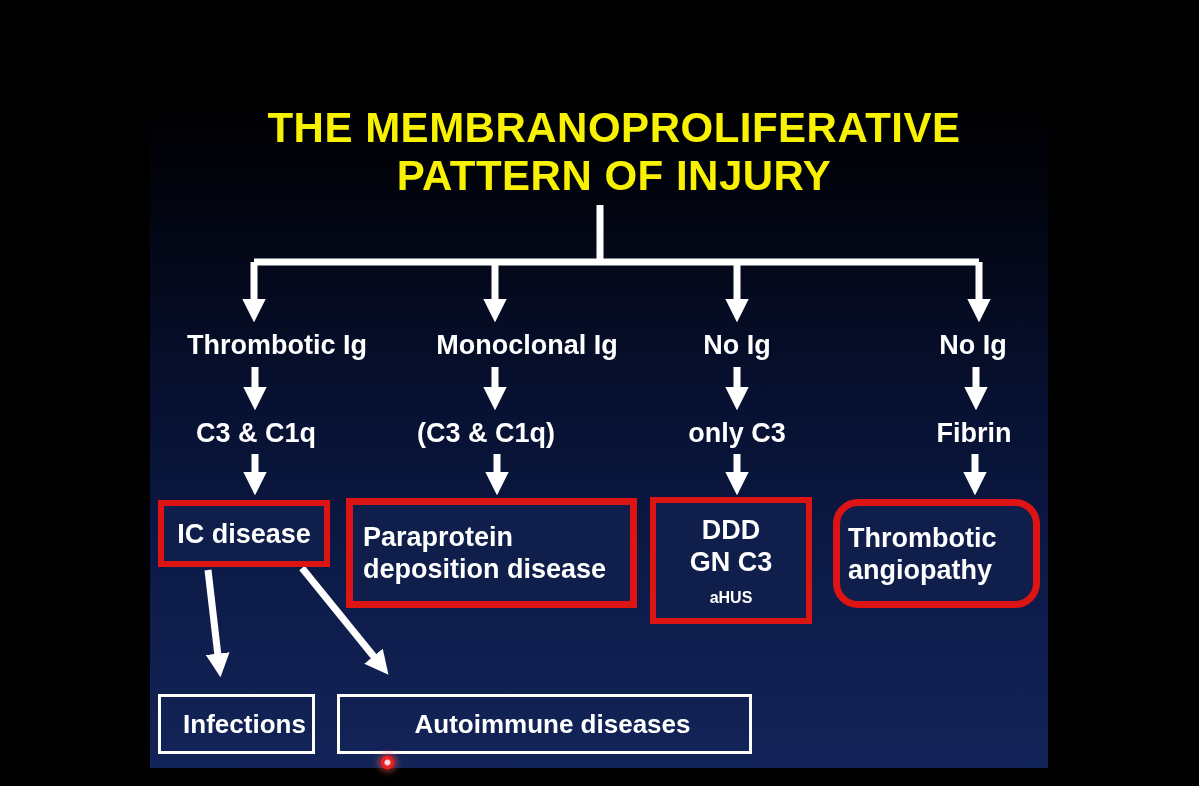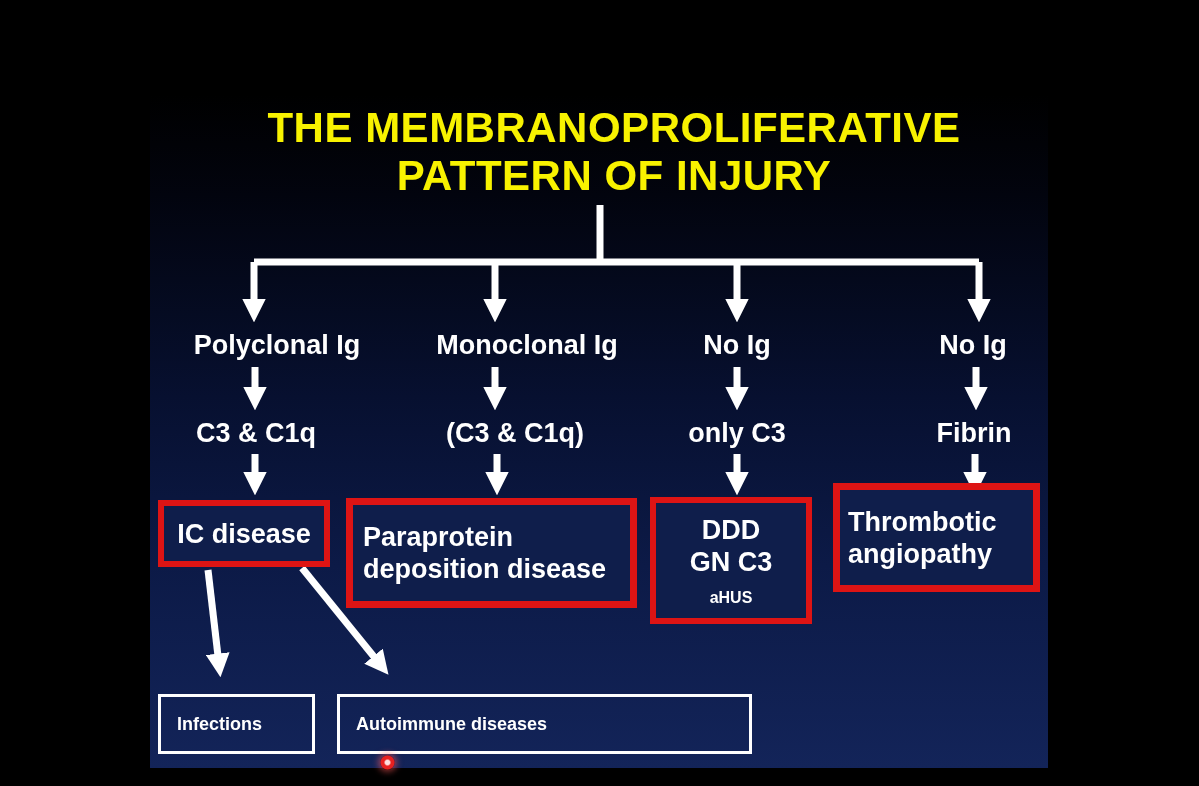--- a/index.html
+++ b/index.html
@@ -22,22 +22,22 @@
   }
   .red-box{
     position:absolute;border:7px solid #dd1414;background:#0f1e4b;
     display:flex;flex-direction:column;justify-content:center;align-items:center;
     color:#fff;font-weight:bold;text-align:left;box-sizing:border-box;
   }
   .red-box .big{font-size:27px;line-height:32px;}
   .red-box .small{font-size:16px;line-height:20px;margin-top:10px;}
   .white-box{
     position:absolute;border:3px solid #ffffff;background:transparent;
-    display:flex;justify-content:flex-start;align-items:center;box-sizing:border-box;
-    color:#fff;font-weight:bold;font-size:18px;white-space:nowrap;padding-left:16px;
+    display:flex;justify-content:center;align-items:center;box-sizing:border-box;
+    color:#fff;font-weight:bold;font-size:26px;white-space:nowrap;padding-left:16px;
   }
   .laser-dot{
     position:absolute;left:230px;top:661px;width:15px;height:15px;border-radius:50%;
     background:radial-gradient(circle,#ffdede 0 20%,#e82020 35% 60%,rgba(232,32,32,0) 78%);
     box-shadow:0 0 6px 2px rgba(255,90,90,0.55);
   }
 </style>
 </head>
 <body>
 
@@ -70,42 +70,42 @@
 
       <line x1="105" y1="360" x2="105" y2="380" stroke="#ffffff" stroke-width="7" marker-end="url(#ah)"></line>
       <line x1="347" y1="360" x2="347" y2="380" stroke="#ffffff" stroke-width="7" marker-end="url(#ah)"></line>
       <line x1="587" y1="360" x2="587" y2="380" stroke="#ffffff" stroke-width="7" marker-end="url(#ah)"></line>
       <line x1="825" y1="360" x2="825" y2="380" stroke="#ffffff" stroke-width="7" marker-end="url(#ah)"></line>
 
       <line x1="58" y1="476" x2="68" y2="562" stroke="#ffffff" stroke-width="7" marker-end="url(#ah)"></line>
       <line x1="152" y1="474" x2="225" y2="564" stroke="#ffffff" stroke-width="7" marker-end="url(#ah)"></line>
     </svg>
 
-    <div class="node-label" style="left:127px;top:236px;">Polyclonal Ig</div>
+    <div class="node-label" style="left:127px;top:236px;">Thrombotic Ig</div>
     <div class="node-label" style="left:377px;top:236px;">Monoclonal Ig</div>
     <div class="node-label" style="left:587px;top:236px;">No Ig</div>
     <div class="node-label" style="left:823px;top:236px;">No Ig</div>
 
     <div class="node-label" style="left:106px;top:324px;">C3 &amp; C1q</div>
-    <div class="node-label" style="left:365px;top:324px;">(C3 &amp; C1q)</div>
+    <div class="node-label" style="left:336px;top:324px;">(C3 &amp; C1q)</div>
     <div class="node-label" style="left:587px;top:324px;">only C3</div>
     <div class="node-label" style="left:824px;top:324px;">Fibrin</div>
 
     <div class="red-box" style="left:8px;top:406px;width:172px;height:67px;border-width:6px;">
       <div class="big">IC disease</div>
     </div>
     <div class="red-box" style="left:196px;top:404px;width:291px;height:110px;">
       <div class="big" style="white-space:normal;padding:0 10px;">Paraprotein deposition disease</div>
     </div>
     <div class="red-box" style="left:500px;top:403px;width:162px;height:127px;border-width:6px;">
       <div class="big">DDD</div>
       <div class="big">GN C3</div>
       <div class="small">aHUS</div>
     </div>
-    <div class="red-box" style="left:683px;top:389px;width:207px;height:109px;">
+    <div class="red-box" style="left:683px;top:405px;width:207px;height:109px;border-radius:25px;">
       <div class="big" style="white-space:normal;padding:0 8px;">Thrombotic angiopathy</div>
     </div>
 
     <div class="white-box" style="left:8px;top:600px;width:157px;height:60px;">
       <span>Infections</span>
     </div>
     <div class="white-box" style="left:187px;top:600px;width:415px;height:60px;">
       <span>Autoimmune diseases</span>
     </div>
 

